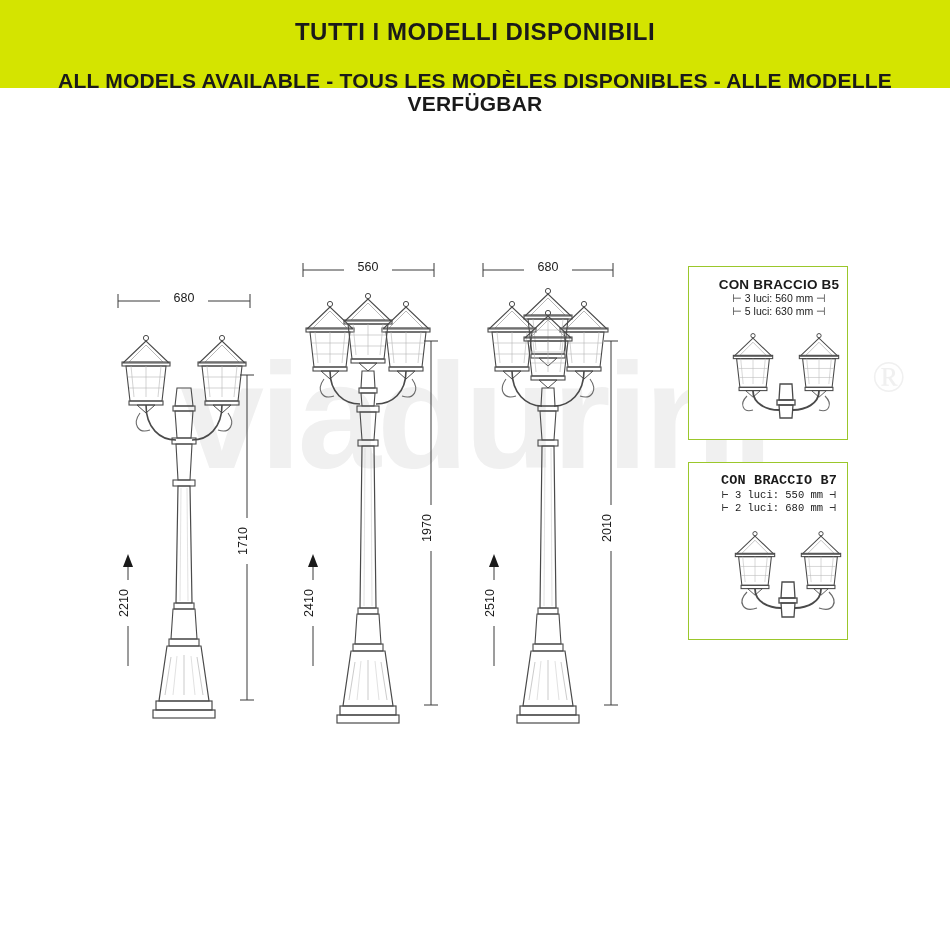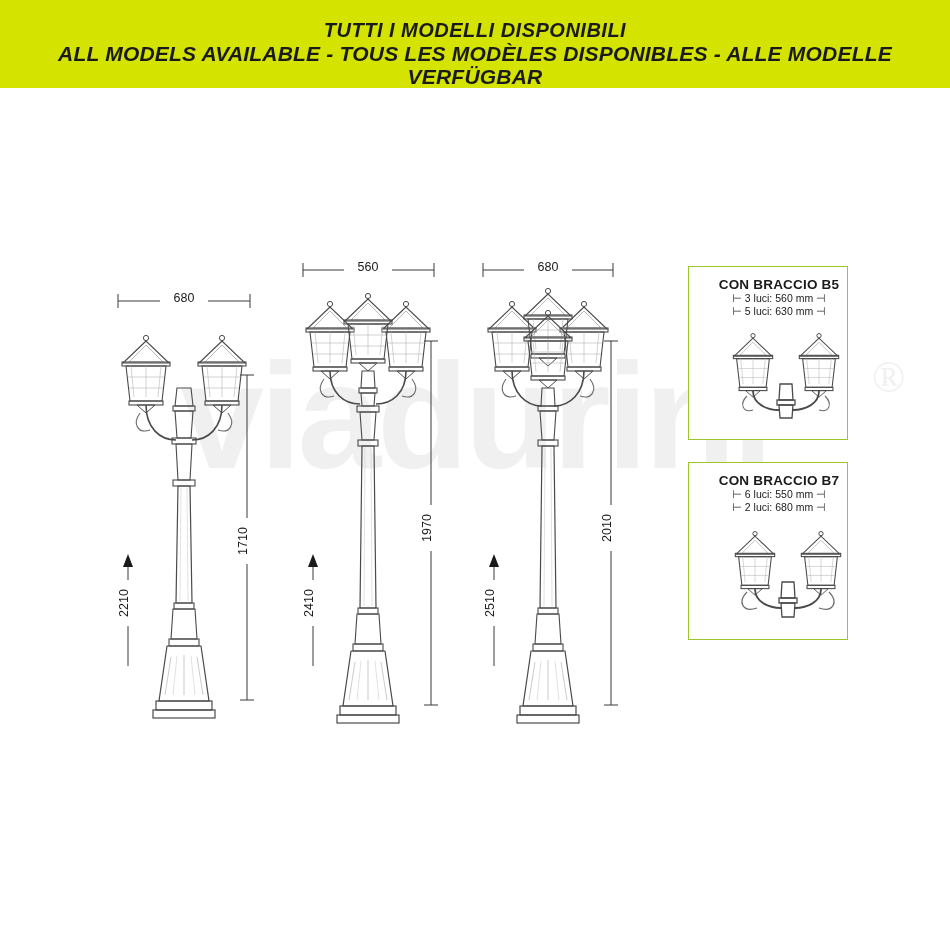--- a/index.html
+++ b/index.html
@@ -20,33 +20,31 @@
     position: absolute;
     left: 0; top: 0;
     width: 950px;
     height: 88px;
     background: #d4e400;
     box-sizing: border-box;
     text-align: center;
     color: #1a1a1a;
   }
   #header-title {
-    font-size: 20px;
+    font-size: 24px;
     font-weight: bold;
     letter-spacing: 0.5px;
     margin-top: 19px;
     line-height: 1.1;
-    font-style: italic;
   }
   #header-subtitle {
     font-size: 21px;
     font-weight: bold;
-    font-style: italic;
     letter-spacing: 0.2px;
-    margin-top: 1px;
+    margin-top: 24px;
     line-height: 1.1;
   }
 
   
   #watermark {
     position: absolute;
     left: 0;
     top: 330px;
     width: 950px;
     text-align: center;
@@ -81,21 +79,21 @@
   .arm-panel {
     position: absolute;
     width: 160px;
     border: 1.5px solid #9bc72b;
     background: #ffffff;
     box-sizing: border-box;
     z-index: 3;
     padding-left: 22px;
   }
   #arm-panel-b5 { left: 688px; top: 266px; height: 174px; }
-  #arm-panel-b7 { left: 688px; top: 462px; height: 178px; }
+  #arm-panel-b7 { left: 688px; top: 462px; height: 178px; font-family: Liberation Mono, monospace; }
 
   .arm-title {
     text-align: center;
     font-size: 13.5px;
     font-weight: bold;
     color: #1a1a1a;
     margin-top: 10px;
     letter-spacing: 0.2px;
   }
   .arm-dim-row {
@@ -334,21 +332,21 @@
         <path d="M 68,83 L 69,96 L 81,96 L 82,83 Z" fill="none" stroke="#4a4a4a" stroke-width="1.3"></path>
       </g>
     </svg>
   </div>
 </div>
 
 <div class="arm-panel" id="arm-panel-b7">
   <div class="arm-title">CON BRACCIO B7</div>
   <div class="arm-dim-row">
     <span class="tick">⊢</span>
-    <span>6 luci: 550 mm</span>
+    <span>3 luci: 550 mm</span>
     <span class="tick">⊣</span>
   </div>
   <div class="arm-dim-row">
     <span class="tick">⊢</span>
     <span>2 luci: 680 mm</span>
     <span class="tick">⊣</span>
   </div>
   <div class="arm-svg-wrap">
     <svg width="150" height="104" viewBox="0 0 150 104" xmlns="http://www.w3.org/2000/svg">
       <g>

